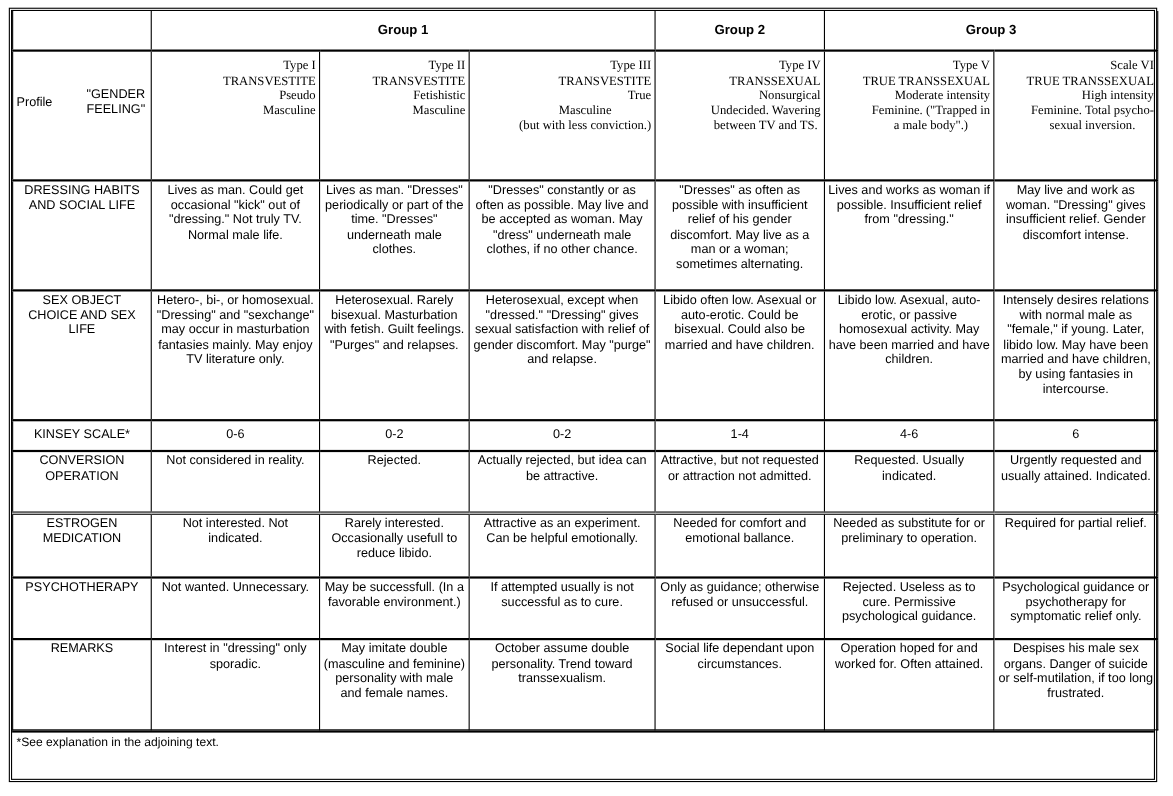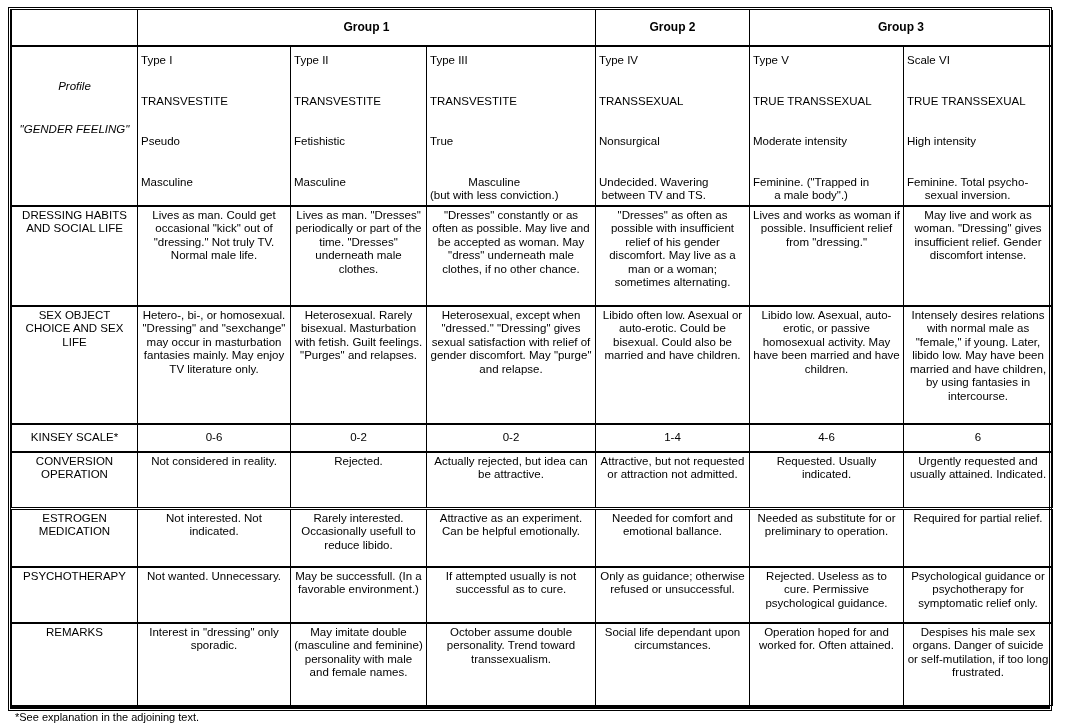--- a/index.html
+++ b/index.html
@@ -48,26 +48,26 @@
   tr.body-row td{border-top:2px solid #000;vertical-align:top;}
   tr.r-kinsey td{height:22px;vertical-align:middle;}
   tr.r-dressing td{height:94px;}
   tr.r-sexobj td{height:112px;}
   tr.r-conversion td{height:50px;}
   tr.r-estrogen td{border-top:3px double #000;height:52px;}
   tr.r-psycho td{height:50px;}
   tr.r-remarks td{height:77px;}
   .label-cell{white-space:pre-line;}
   .profile-stack{
-    display:flex;flex-direction:column;align-items:flex-start;
-    gap:27px;padding-top:5px;
+    display:flex;flex-direction:column;align-items:flex-end;
+    gap:0;padding-top:5px;font-family:Liberation Serif, serif;
   }
   .profile-label-stack{
-    display:flex;flex-direction:column;align-items:center;
-    gap:29px;padding-top:31px;font-style:italic;
+    display:flex;flex-direction:row;align-items:center;
+    gap:29px;padding-top:31px;
   }
   .feeling{white-space:pre-line;}
   .footnotes{
     border-top:2px solid #000;
     font-size:11px;
     line-height:13px;
     text-align:left;
     padding:3px 4px;
     flex:1;
   }

